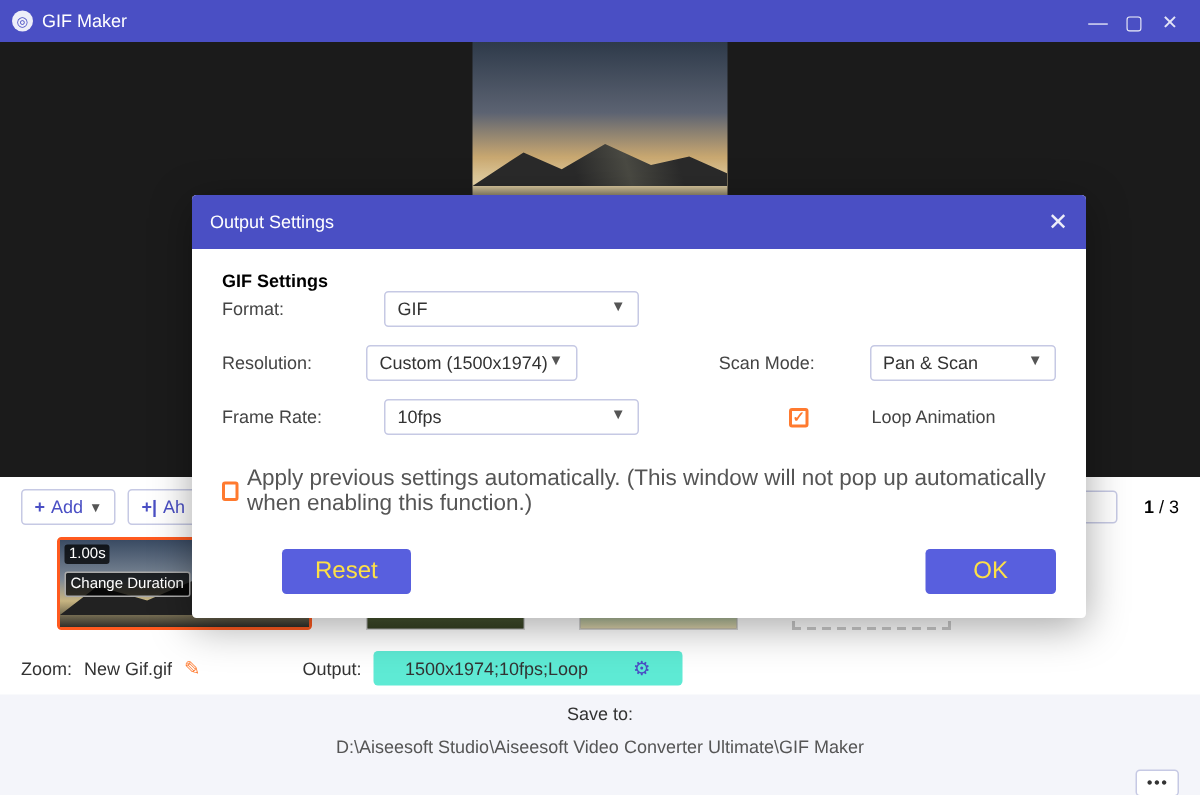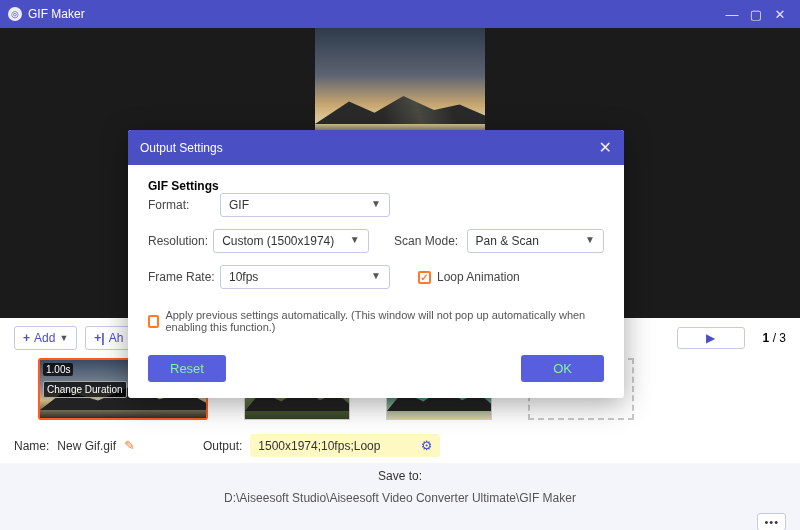--- a/index.html
+++ b/index.html
@@ -27,48 +27,48 @@
 .thumb.sel { border: 2px solid #ff5a1f; }
 .thumb .mt{position:absolute;inset:0;background:linear-gradient(to bottom,#3a4b63 0%,#7c8896 45%,#c7b481 70%,#2f2f2a 100%);}
 .thumb .mt::after{content:"";position:absolute;left:0;right:0;bottom:8px;height:24px;background:#222;clip-path:polygon(0 100%,15% 20%,35% 60%,55% 0%,72% 55%,88% 25%,100% 70%,100% 100%);}
 .thumb .dur{position:absolute;top:3px;left:3px;background:rgba(0,0,0,.75);color:#fff;font-size:10px;padding:1px 3px;border-radius:2px;}
 .thumb .chg{position:absolute;bottom:20px;left:3px;background:rgba(0,0,0,.75);color:#fff;font-size:10px;padding:2px 3px;border:1px solid #aaa;border-radius:2px;}
 .thumb.addslot{border:2px dashed #c9c9c9;background:#fff;display:flex;align-items:center;justify-content:center;color:#ff5a5a;font-size:26px;font-weight:300;}
 
 .namebar { display:flex;align-items:center;padding:6px 14px;gap:8px;font-size:12px;color:#333; }
 .namebar .pen{color:#ff7a2f;font-size:13px;}
 .namebar .outlabel{margin-left:60px;}
-.outval{background:#fef9c3;border-radius:3px;padding:4px 8px;min-width:190px;display:inline-flex;align-items:center;gap:30px;}
+.outval{background:#5eead4;border-radius:3px;padding:4px 21px;min-width:190px;display:inline-flex;align-items:center;gap:30px;}
 .gear{color:#4a4fc4;font-size:13px;margin-left:auto;}
 
 .savebar{display:flex;align-items:center;padding:6px 14px 10px;gap:8px;font-size:12px;color:#333;background:#f4f5fa;flex-direction:column;}
 .savepath{flex:0 0 auto;color:#555;}
 .dots-box{margin-left:auto;border:1px solid #c6c9e4;border-radius:3px;padding:2px 6px;background:#fff;color:#333;font-size:11px;letter-spacing:1px;}
 .folder-ic{width:18px;height:14px;border:2px solid #4a4fc4;border-radius:2px;position:relative;margin-left:6px;}
 .folder-ic::before{content:"";position:absolute;top:-5px;left:1px;width:8px;height:3px;border:2px solid #4a4fc4;border-bottom:none;border-radius:2px 2px 0 0;}
 .export-btn{margin-left:18px;background:#585fde;color:#fff;border:none;border-radius:4px;padding:10px 28px;font-size:13px;}
 
 
-.modal{position:absolute;left:128px;top:130px;width:496px;background:#fff;border-radius:3px;box-shadow:0 6px 28px rgba(0,0,0,.35);}
+.modal{position:absolute;left:128px;top:130px;width:596px;background:#fff;border-radius:3px;box-shadow:0 6px 28px rgba(0,0,0,.35);}
 .modal-head{background:#4a4fc4;color:#fff;padding:8px 12px;display:flex;align-items:center;border-radius:3px 3px 0 0;}
 .modal-head .mtitle{font-size:12px;flex:1;}
 .modal-head .mclose{font-size:16px;opacity:.9;}
 .modal-body{padding:14px 20px 10px;}
 .sect-title{font-weight:bold;font-size:12px;}
-.frow{display:flex;align-items:center;margin-bottom:12px;font-size:12px;color:#444;}
+.frow{display:flex;align-items:center;margin-bottom:12px;font-size:12px;color:#444;gap:36px;}
 .flabel{width:72px;}
 .sel{border:1px solid #c6c9e4;background:#fff;border-radius:3px;padding:4px 8px;width:170px;display:flex;align-items:flex-start;justify-content:space-between;color:#333;}
 .sel .caret{color:#555;font-size:10px;}
 .gap{width:28px;}
 .zlabel{width:80px;}
 .checkbox{width:13px;height:13px;border:2px solid #ff7a2f;border-radius:2px;display:inline-flex;align-items:center;justify-content:center;margin-right:6px;color:#ff7a2f;font-size:10px;font-weight:bold;}
-.note-row{display:flex;align-items:center;font-size:11px;color:#555;margin:20px 0 12px;}
+.note-row{display:flex;align-items:center;font-size:15px;color:#555;margin:20px 0 12px;}
 .note-row .checkbox{border-color:#ff7a2f;color:transparent;}
 .modal-foot{display:flex;padding:0 20px 16px;gap:10px;}
-.mbtn{background:#585fde;color:#86efac;border:none;border-radius:3px;padding:6px 22px;font-size:13px;}
+.mbtn{background:#585fde;color:#fde047;border:none;border-radius:3px;padding:6px 22px;font-size:16px;margin-left:40px;}
 .mfspacer{flex:1;}
 </style>
 </head>
 <body>
 
 <div class="titlebar">
   <div class="logo">◎</div>
   <div class="app-title">GIF Maker</div>
   <div class="winbtn">—</div>
   <div class="winbtn">▢</div>
@@ -107,21 +107,21 @@
     </div>
   <div class="thumb">
       <div class="mt" style="background:linear-gradient(to bottom,#9fc6e6 0%,#2a7a6e 55%,#d9cfa7 100%);"></div>
     </div>
   <div class="thumb addslot">
       <span>+</span>
     </div>
 </div>
 
 <div class="namebar">
-  <span>Name:</span>
+  <span>Zoom:</span>
   <span>New Gif.gif</span>
   <span class="pen">✎</span>
   <span class="outlabel">Output:</span>
   <span class="outval">
     <span>1500x1974;10fps;Loop</span>
     <span class="gear">⚙</span>
   </span>
 </div>
 
 <div class="savebar">

